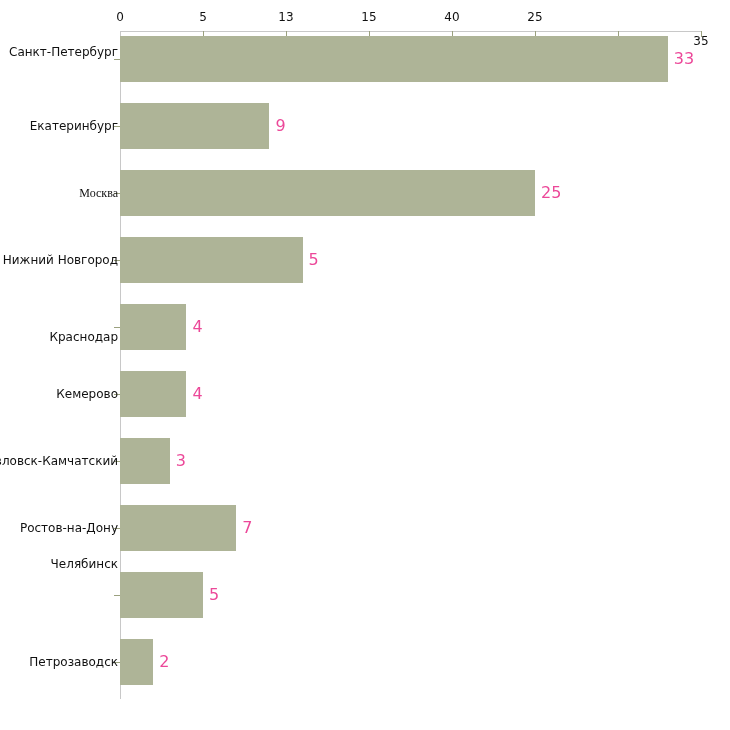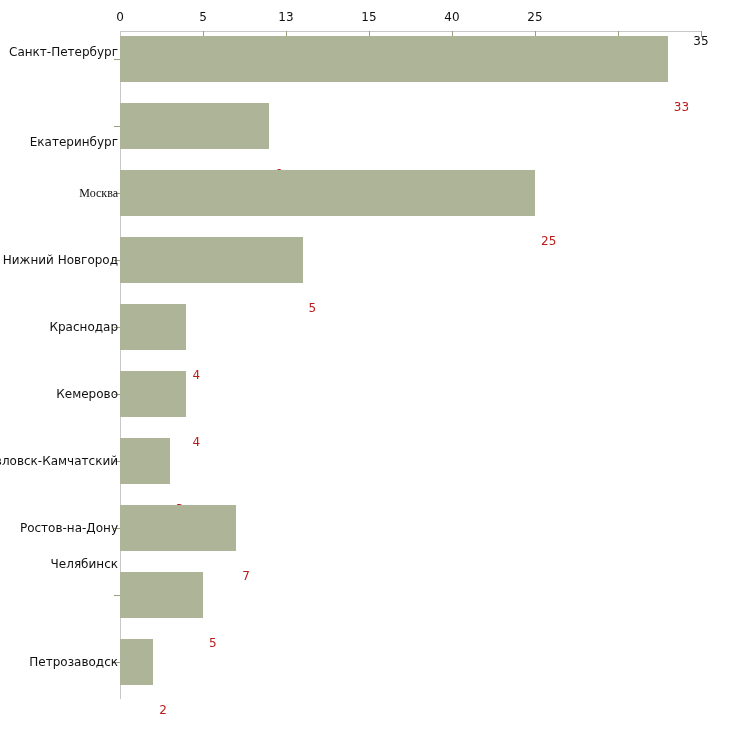--- a/index.html
+++ b/index.html
@@ -85,26 +85,25 @@
   }
 
   
   .bar {
     position: absolute;
     left: 120px;
     background: #aeb497;
   }
   .bar-value {
     position: absolute;
-    font-size: 12px;
+    font-size: 16px;
     line-height: 12px;
-    color: #b91c1c;
+    color: #ec4899;
     white-space: nowrap;
     transform: translateY(-50%);
-    margin-top: 48px;
   }
 </style>
 </head>
 <body>
 
 <div id="chart-root">
   <div class="plot-area">
 
     <div class="x-axis-line"></div>
     <div id="x-ticks">
@@ -135,24 +134,24 @@
         <div class="y-tick" style="top: 327px;"></div>
         <div class="y-tick" style="top: 394px;"></div>
         <div class="y-tick" style="top: 461px;"></div>
         <div class="y-tick" style="top: 528px;"></div>
         <div class="y-tick" style="top: 595px;"></div>
         <div class="y-tick" style="top: 662px;"></div>
       </div>
 
     <div id="cat-labels">
         <div class="cat-label" style="top: 52px;">Санкт-Петербург</div>
-        <div class="cat-label" style="top: 142px;">Екатеринбург</div>
+        <div class="cat-label" style="top: 126px;">Екатеринбург</div>
         <div class="cat-label" style="top: 193px; font-family: Liberation Serif, serif;">Москва</div>
         <div class="cat-label" style="top: 260px;">Нижний Новгород</div>
-        <div class="cat-label" style="top: 327px;">Краснодар</div>
+        <div class="cat-label" style="top: 337px;">Краснодар</div>
         <div class="cat-label" style="top: 394px;">Кемерово</div>
         <div class="cat-label" style="top: 461px;">Петропавловск-Камчатский</div>
         <div class="cat-label" style="top: 528px;">Ростов-на-Дону</div>
         <div class="cat-label" style="top: 564px;">Челябинск</div>
         <div class="cat-label" style="top: 662px;">Петрозаводск</div>
       </div>
 
     <div id="bars">
         <div class="bar" style="top: 36px; width: 547.8px; height: 46px; background: rgb(174, 180, 151);"></div>
         <div class="bar-value" style="left: 673.8px; top: 59px;">33</div>

